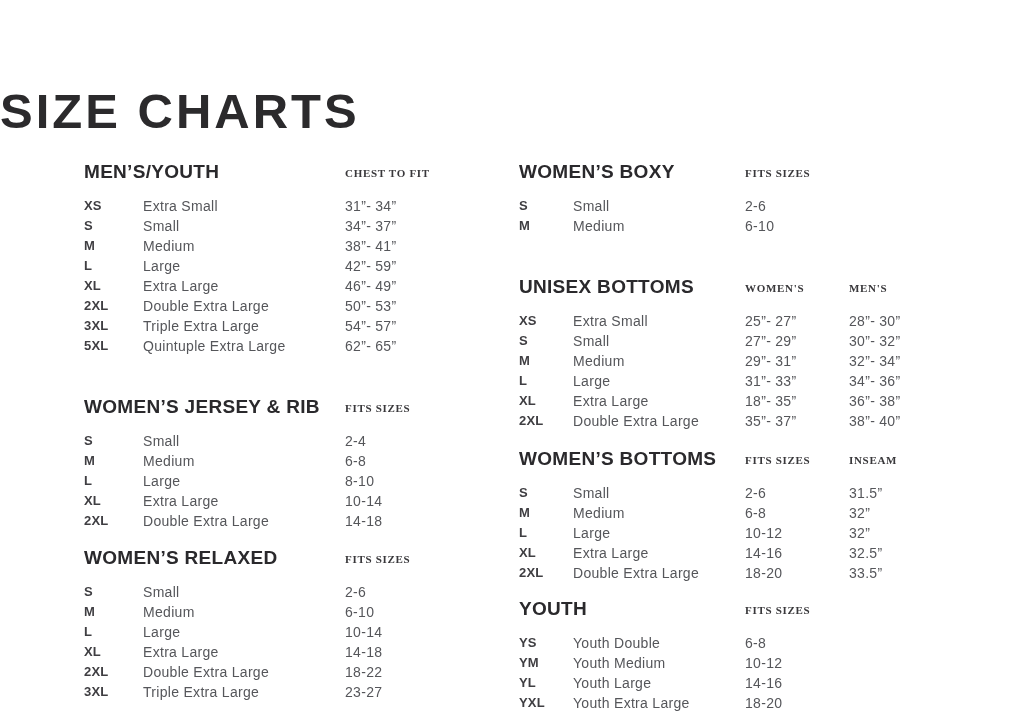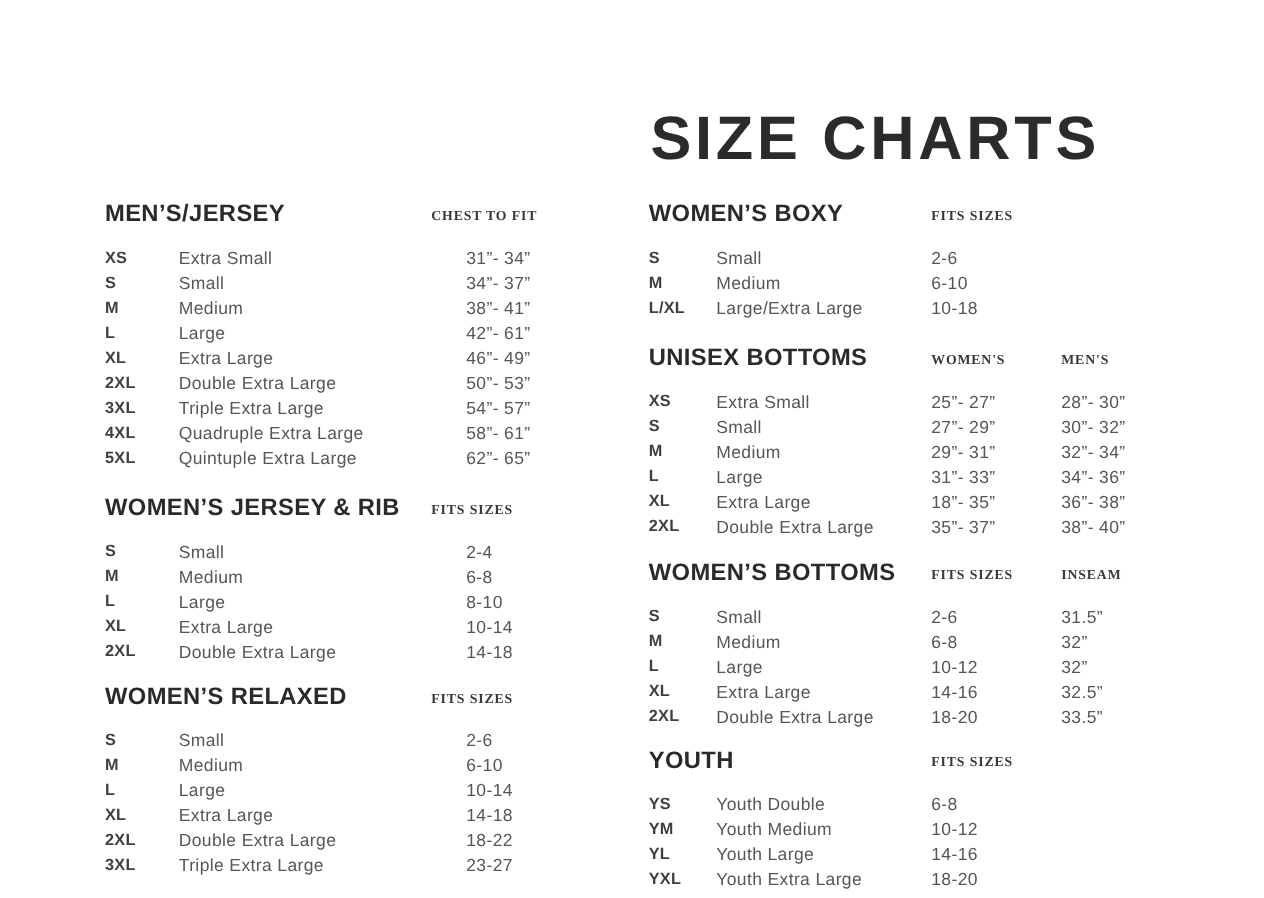--- a/index.html
+++ b/index.html
@@ -6,21 +6,21 @@
   body {
     width: 1011px; height: 718px;
     background: #ffffff;
     font-family: "Liberation Sans", sans-serif;
     position: relative;
     overflow: hidden;
   }
   .page-title {
     position: absolute;
     top: 50px; left: 0; width: 880px;
-    text-align: right;
+    text-align: left;
     font-size: 49px;
     font-weight: 800;
     letter-spacing: 3px;
     color: #2b2a2c;
     white-space: nowrap;
   }
   .sec { position: absolute; }
   .sec.left  { left: 84px; }
   .sec.right { left: 519px; }
   .s0 { top: 161px; }
@@ -53,33 +53,33 @@
   .row { position: relative; height: 20px; width: 430px; }
   .cell {
     position: absolute; top: 0;
     font-size: 14px;
     letter-spacing: 0.3px;
     color: #55565a;
     white-space: nowrap;
   }
   .cell.code { left: 0; font-size: 13px; font-weight: 700; color: #3f3e42; letter-spacing: 0.2px; }
   .sec.left  .cell.name { left: 59px; }
-  .sec.left  .cell.v0   { left: 261px; margin-left: 28px; }
+  .sec.left  .cell.v0   { left: 261px; }
   .sec.right .cell.name { left: 54px; }
   .sec.right .cell.v0   { left: 226px; }
   .sec.right .cell.v1   { left: 330px; }
 </style>
 </head>
 <body>
 
 <h1 class="page-title">SIZE CHARTS</h1>
 
 <section class="sec left s0">
   <div class="sec-head">
-    <span class="sec-title">MEN’S/JERSEY</span>
+    <span class="sec-title">MEN’S/YOUTH</span>
     <span class="col-head col-a">CHEST TO FIT</span>
   </div>
   <div class="rows">
       <div class="row">
         <span class="cell code">XS</span>
         <span class="cell name">Extra Small</span>
         <span class="cell v0">31”- 34”</span>
       </div>
       <div class="row">
         <span class="cell code">S</span>
@@ -87,43 +87,38 @@
         <span class="cell v0">34”- 37”</span>
       </div>
       <div class="row">
         <span class="cell code">M</span>
         <span class="cell name">Medium</span>
         <span class="cell v0">38”- 41”</span>
       </div>
       <div class="row">
         <span class="cell code">L</span>
         <span class="cell name">Large</span>
-        <span class="cell v0">42”- 61”</span>
+        <span class="cell v0">42”- 59”</span>
       </div>
       <div class="row">
         <span class="cell code">XL</span>
         <span class="cell name">Extra Large</span>
         <span class="cell v0">46”- 49”</span>
       </div>
       <div class="row">
         <span class="cell code">2XL</span>
         <span class="cell name">Double Extra Large</span>
         <span class="cell v0">50”- 53”</span>
       </div>
       <div class="row">
         <span class="cell code">3XL</span>
         <span class="cell name">Triple Extra Large</span>
         <span class="cell v0">54”- 57”</span>
       </div>
       <div class="row">
-        <span class="cell code">4XL</span>
-        <span class="cell name">Quadruple Extra Large</span>
-        <span class="cell v0">58”- 61”</span>
-      </div>
-      <div class="row">
         <span class="cell code">5XL</span>
         <span class="cell name">Quintuple Extra Large</span>
         <span class="cell v0">62”- 65”</span>
       </div>
     </div>
 </section>
 
 <section class="sec left s1">
   <div class="sec-head">
     <span class="sec-title">WOMEN’S JERSEY &amp; RIB</span>
@@ -205,25 +200,20 @@
   <div class="rows">
       <div class="row">
         <span class="cell code">S</span>
         <span class="cell name">Small</span>
         <span class="cell v0">2-6</span>
       </div>
       <div class="row">
         <span class="cell code">M</span>
         <span class="cell name">Medium</span>
         <span class="cell v0">6-10</span>
-      </div>
-      <div class="row">
-        <span class="cell code">L/XL</span>
-        <span class="cell name">Large/Extra Large</span>
-        <span class="cell v0">10-18</span>
       </div>
     </div>
 </section>
 
 <section class="sec right s4">
   <div class="sec-head">
     <span class="sec-title">UNISEX BOTTOMS</span>
     <span class="col-head col-a">WOMEN'S</span>
     <span class="col-head col-b">MEN'S</span>
   </div>

